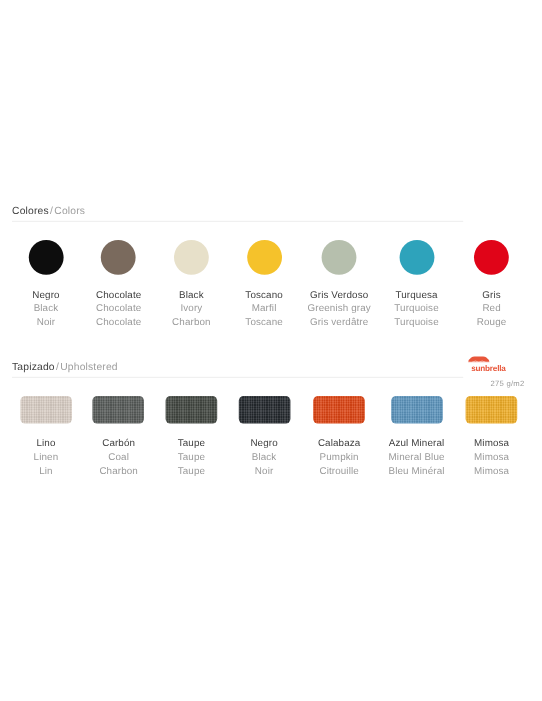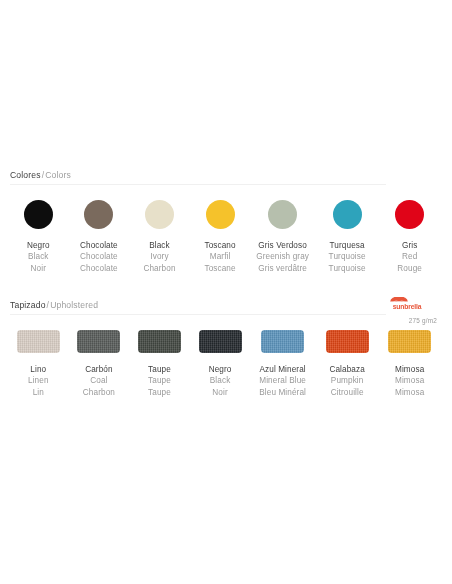--- a/index.html
+++ b/index.html
@@ -285,37 +285,37 @@
       <div class="swatch-cell">
         <div class="chip" style="background:#23282d"></div>
         <div class="names">
           <span class="name-es">Negro</span>
           <span class="name-en">Black</span>
           <span class="name-fr">Noir</span>
         </div>
       </div>
 
       <div class="swatch-cell wide">
+        <div class="chip" style="background:#dc4414"></div>
+        <div class="names">
+          <span class="name-es">Calabaza</span>
+          <span class="name-en">Pumpkin</span>
+          <span class="name-fr">Citrouille</span>
+        </div>
+      </div>
+
+      <div class="swatch-cell wide">
         <div class="chip" style="background:#5b93bb"></div>
         <div class="names">
           <span class="name-es">Azul Mineral</span>
           <span class="name-en">Mineral Blue</span>
           <span class="name-fr">Bleu Minéral</span>
         </div>
       </div>
 
-      <div class="swatch-cell wide">
-        <div class="chip" style="background:#dc4414"></div>
-        <div class="names">
-          <span class="name-es">Calabaza</span>
-          <span class="name-en">Pumpkin</span>
-          <span class="name-fr">Citrouille</span>
-        </div>
-      </div>
-
       <div class="swatch-cell">
         <div class="chip" style="background:#edac27"></div>
         <div class="names">
           <span class="name-es">Mimosa</span>
           <span class="name-en">Mimosa</span>
           <span class="name-fr">Mimosa</span>
         </div>
       </div>
 
     </div>

